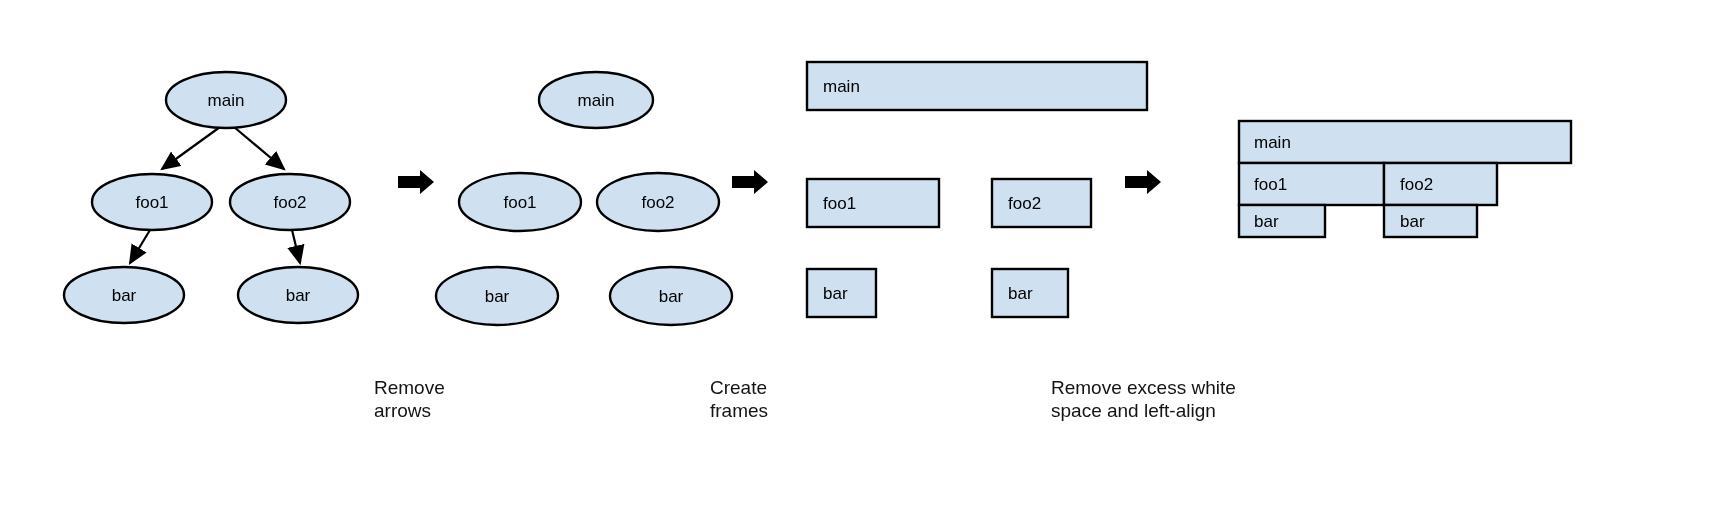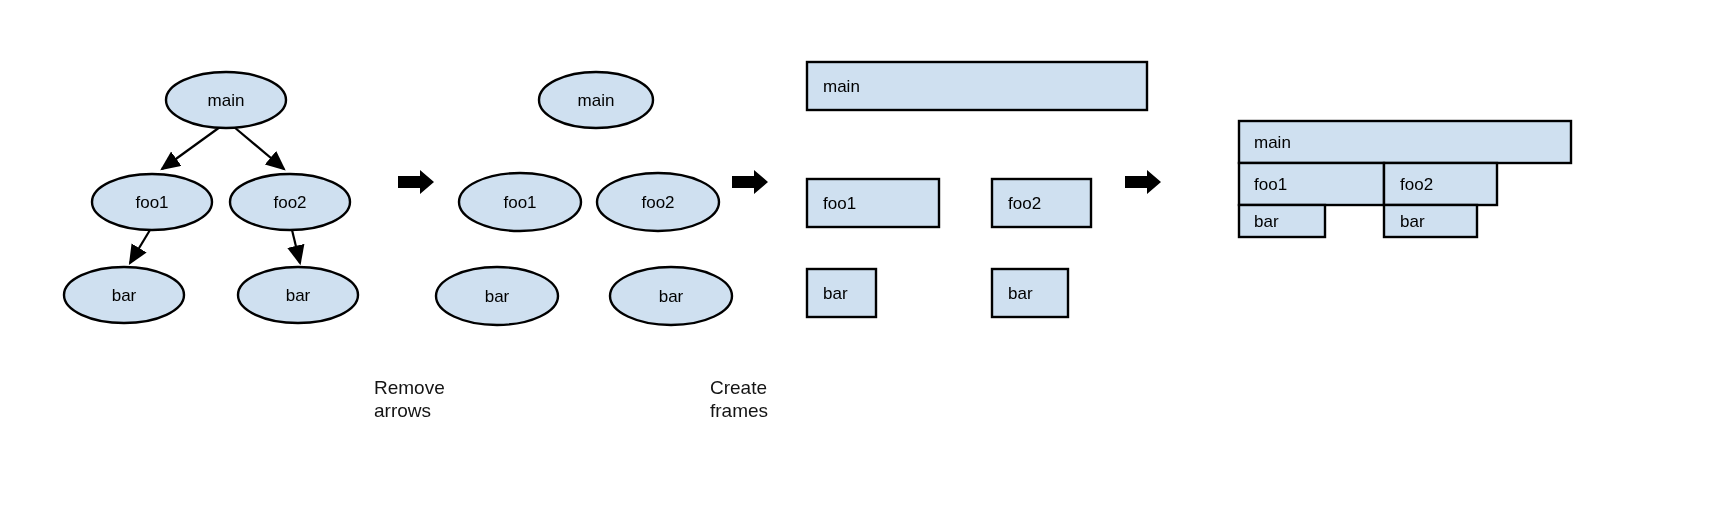--- a/index.html
+++ b/index.html
@@ -142,14 +142,16 @@
         <rect x="1342" y="201" width="93" height="32" fill="#cfe0f0" stroke="#000" stroke-width="2.4"></rect>
         <text class="node-text" x="1358" y="223">bar</text>
       </g>
     </g>
   </svg>
 
   <div class="caption" style="left:332px;top:372px;">Remove
 arrows</div>
   <div class="caption" style="left:668px;top:372px;">Create
 frames</div>
+  <div class="caption" style="left:1009px;top:372px;">Remove excess white
+space and left-align</div>
 
 </div>
 
 </body></html>

